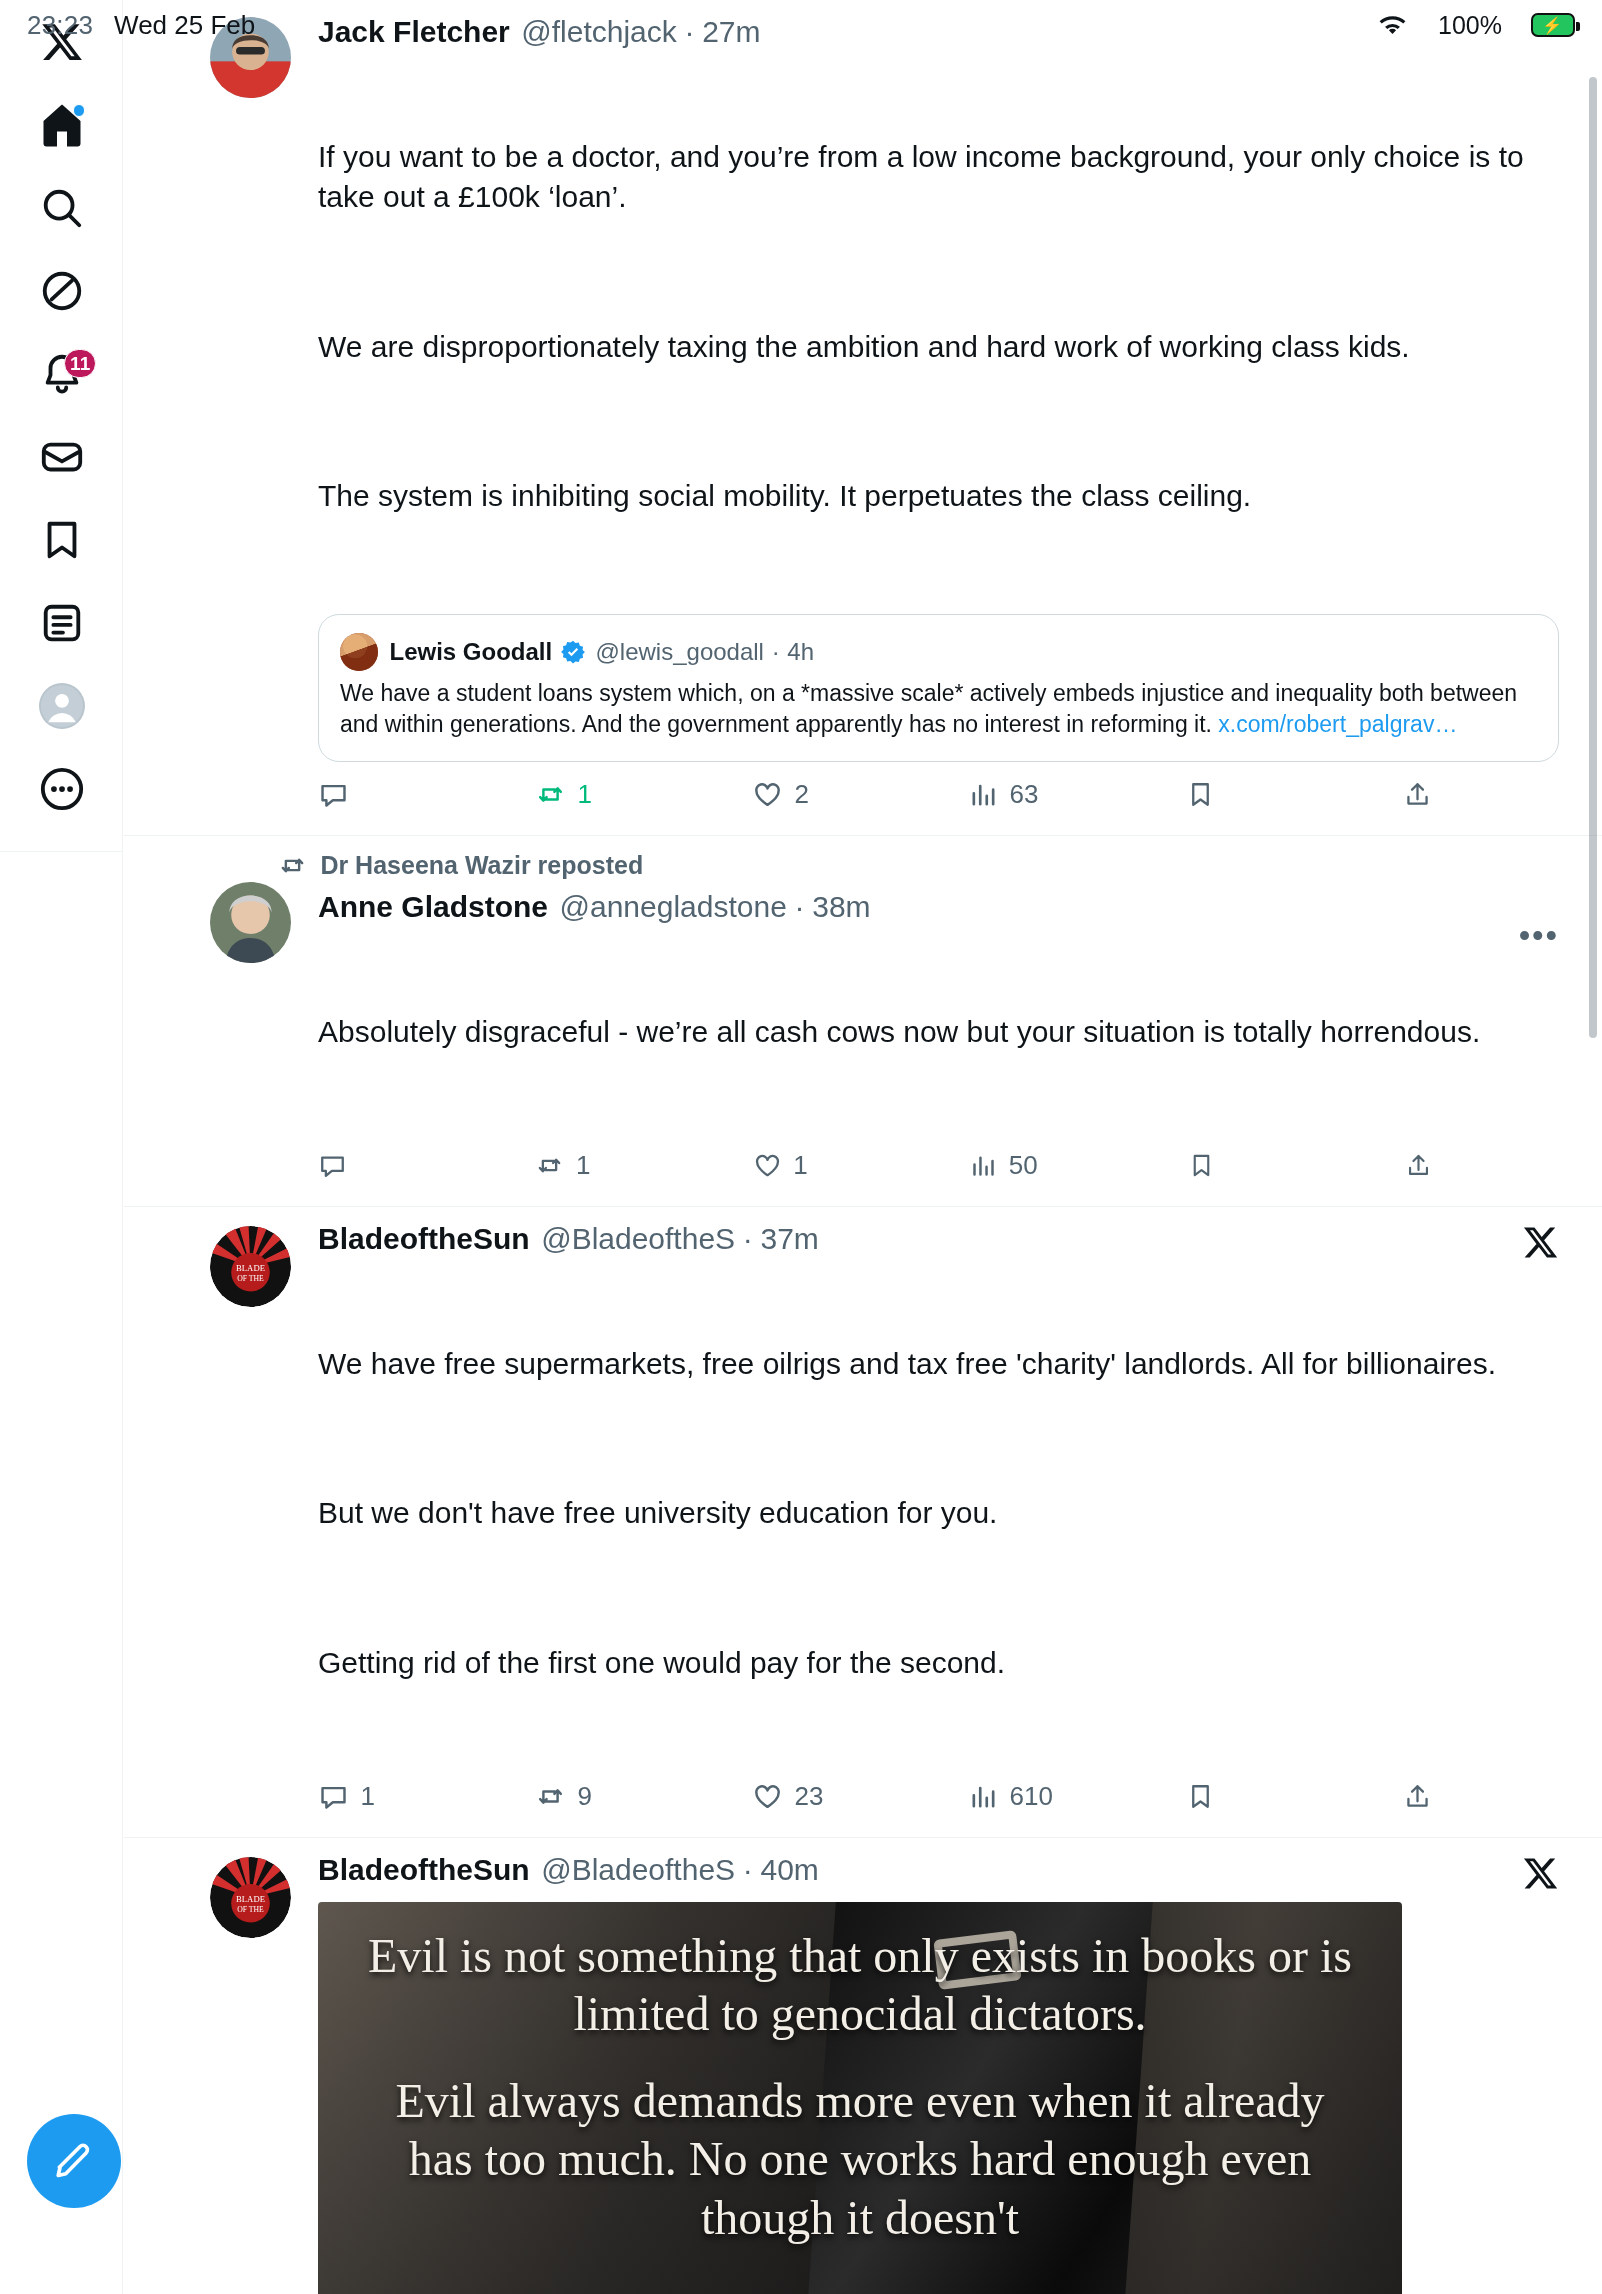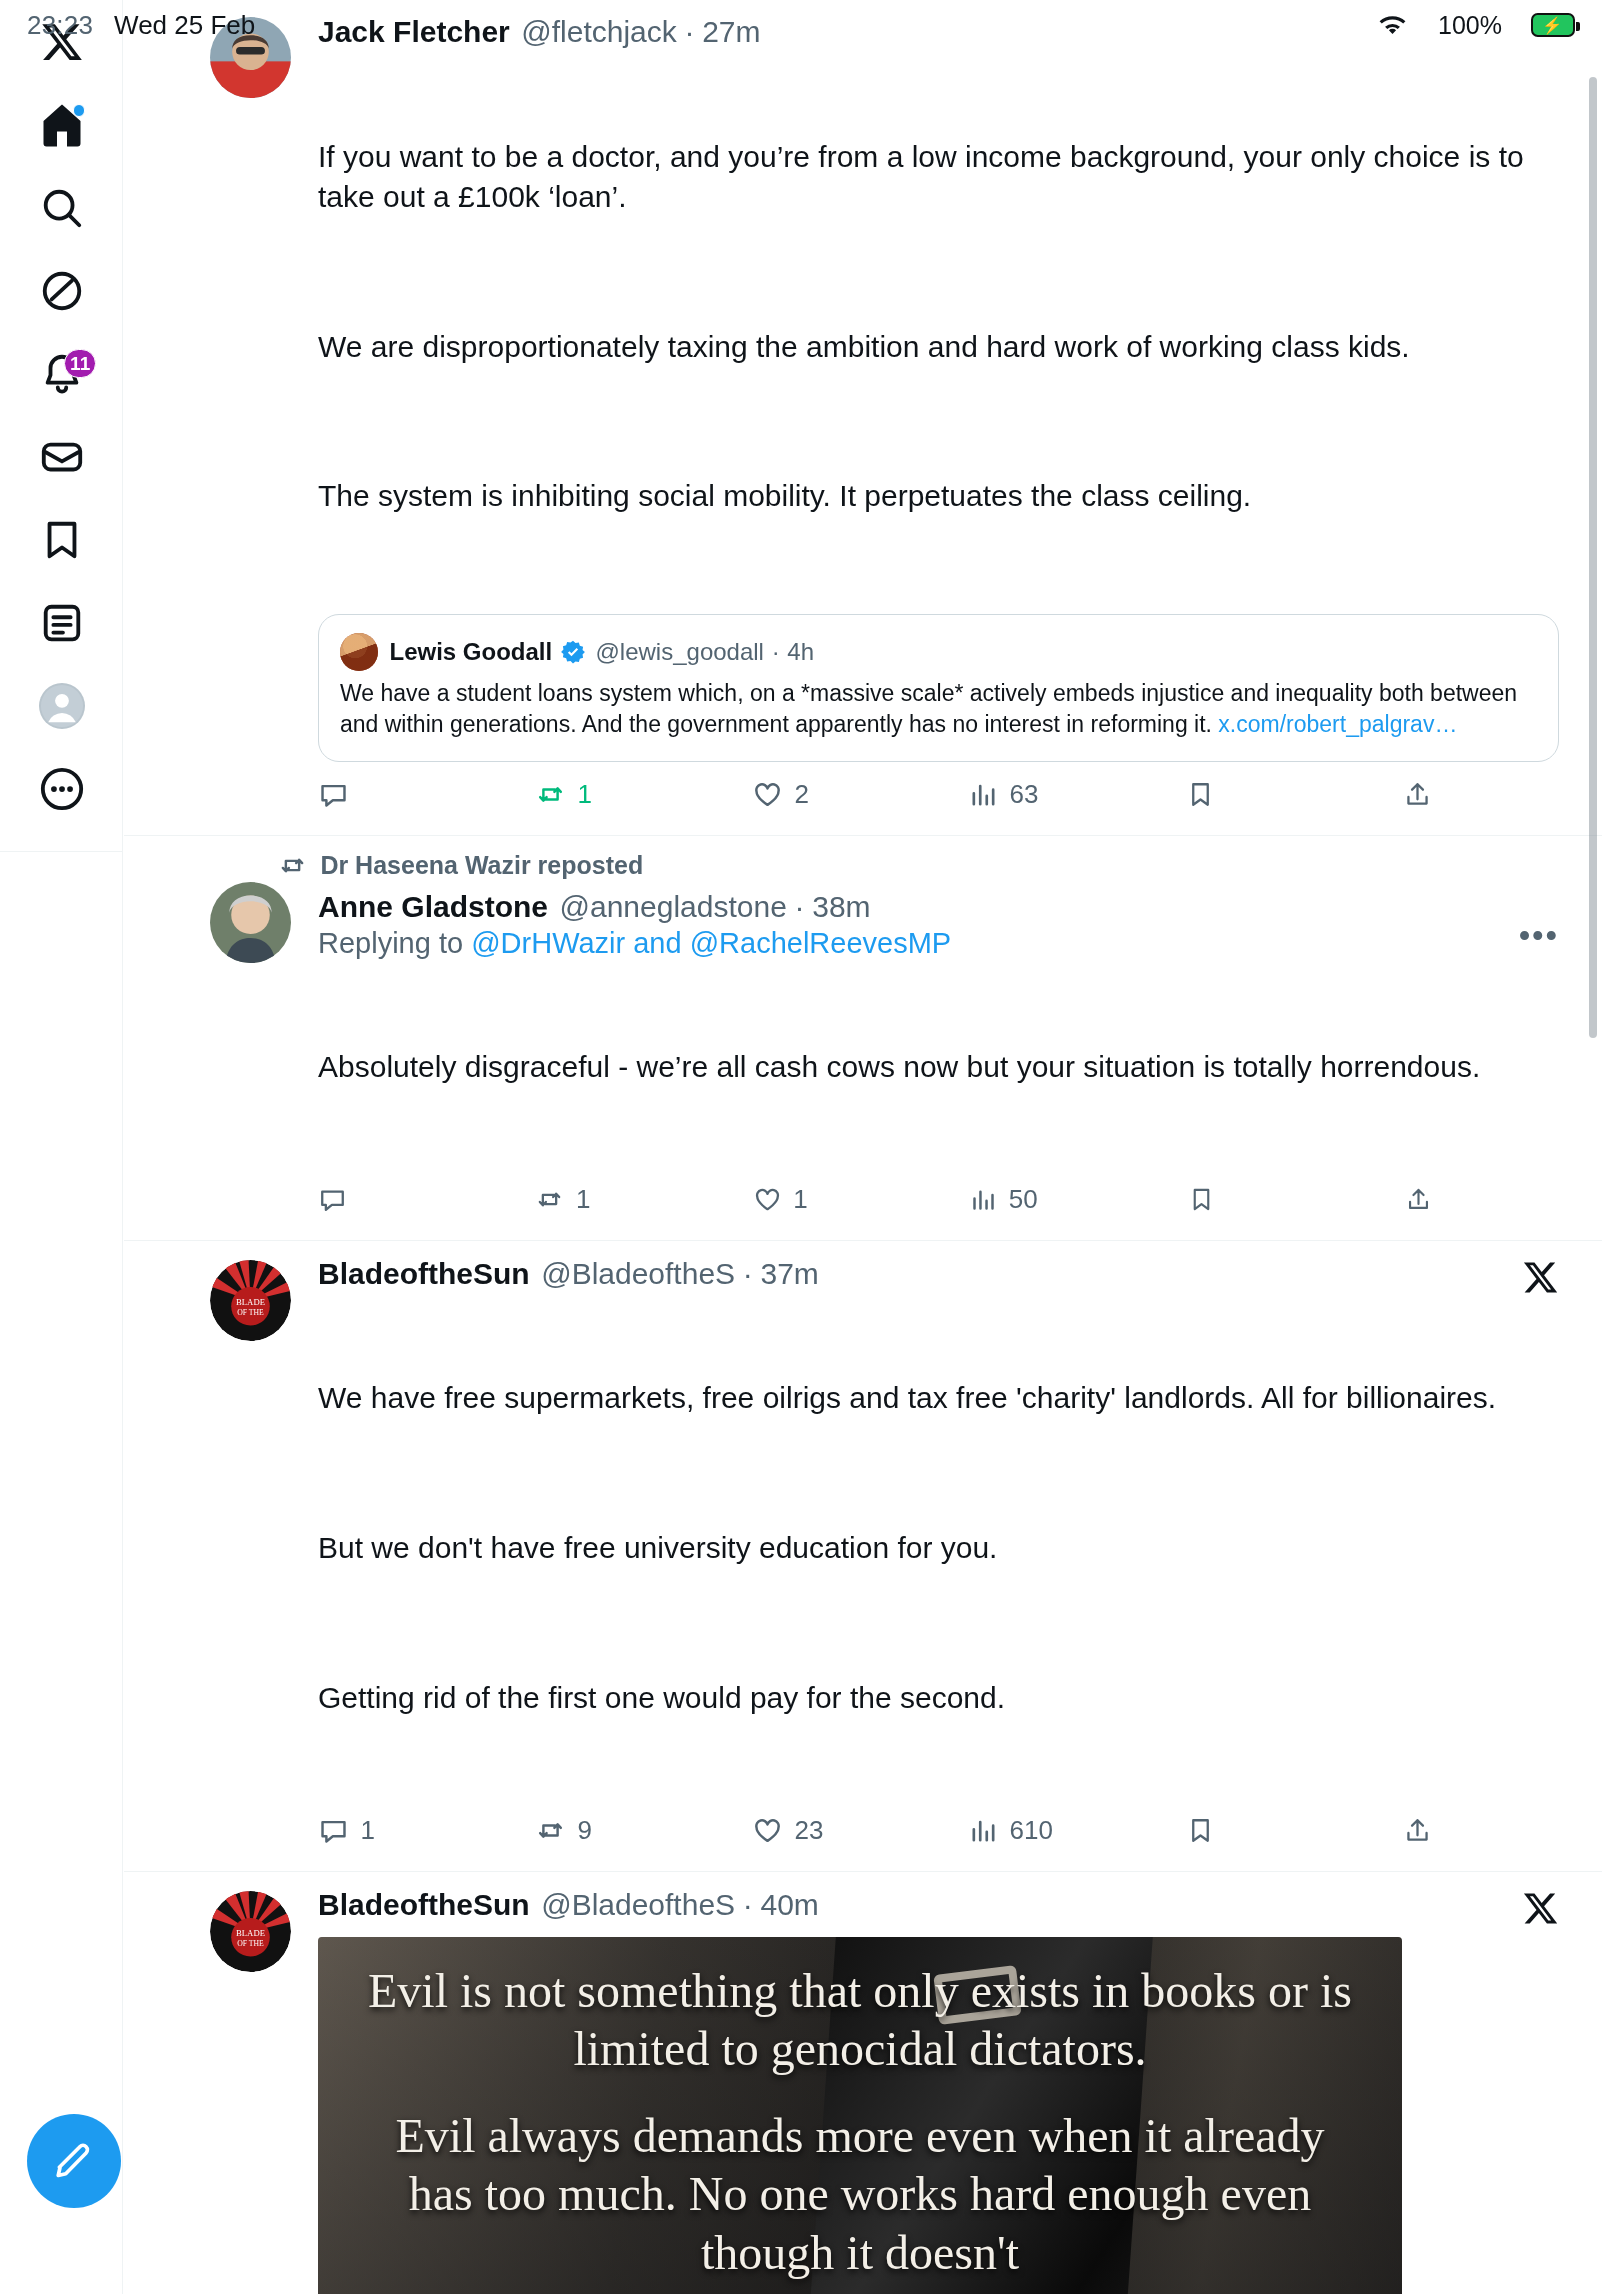--- a/index.html
+++ b/index.html
@@ -86,21 +86,21 @@
     border-radius: 50%;
     background: #1d9bf0;
     top: 21px; right: 38px;
     border: 1.9px solid #fff;
   }
   .badge {
     position: absolute;
     top: 17.3px; right: 27px;
     min-width: 29px; height: 29px;
     border-radius: 14.4px;
-    background: #a21caf;
+    background: #be185d;
     color: #fff;
     font-size: 19px;
     font-weight: 700;
     display: flex; align-items: center; justify-content: center;
     border: 1.9px solid #fff;
     padding: 0 4.8px;
   }
   .avatar-rail {
     width: 46px; height: 46px;
     border-radius: 50%;
@@ -556,23 +556,20 @@
             <path d="M20 32c3-16 41-16 44 0 0-11-9-18-22-18S20 21 20 32z" fill="#cfcfcf"></path>
             <path d="M16 84c2-19 14-26 26-26s24 7 26 26z" fill="#3d4a54"></path>
           </svg>
         </div>
         <div class="tw-body">
           <div class="tw-head">
             <span class="name">Anne Gladstone</span>
             <span class="handle">@annegladstone</span>
             <span class="dotsep">·</span>
             <span class="time">38m</span>
-          </div>
-          <div class="replying">
-            <span>Replying to </span><span class="mention">@DrHWazir and @RachelReevesMP</span>
           </div>
           <div class="tw-text">
             <p>Absolutely disgraceful - we’re all cash cows now but your situation is totally horrendous.</p>
           </div>
 
           <div class="actions">
             <span class="act">
               <svg width="29" height="29" viewBox="0 0 24 24">
                   <path d="M3.5 5.5h17v11h-9l-5 4v-4h-3z" fill="none" stroke="#536471" stroke-width="1.9" stroke-linejoin="round"></path>
                 </svg>

